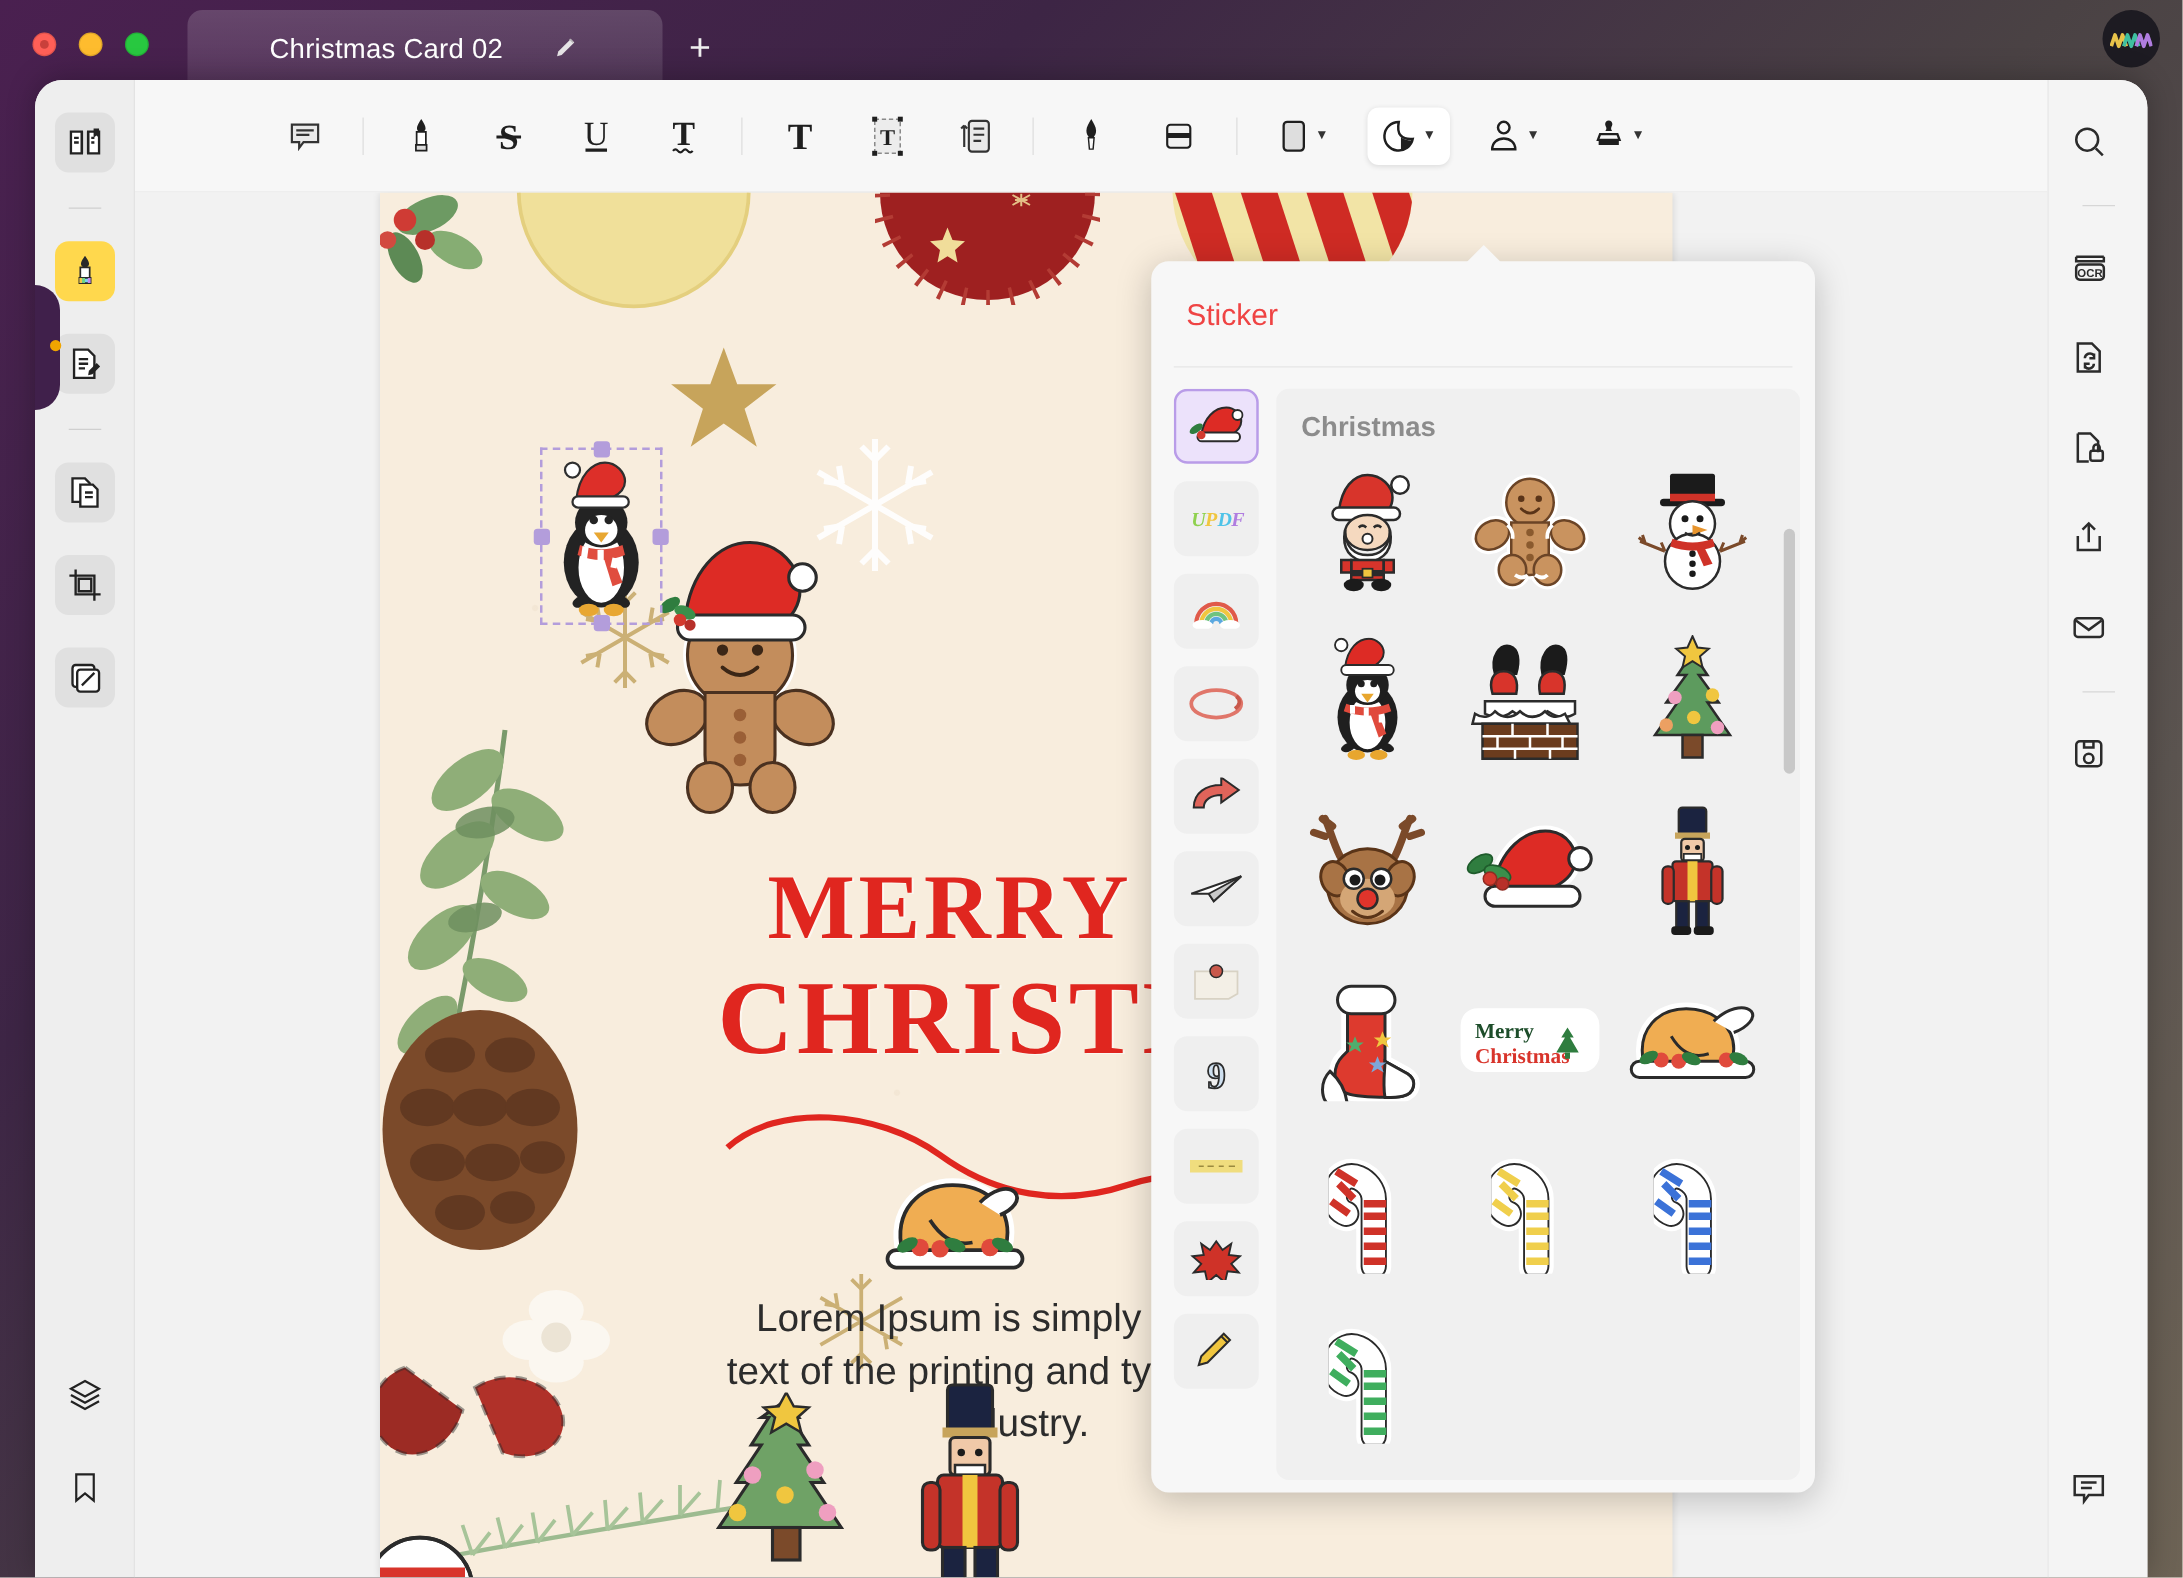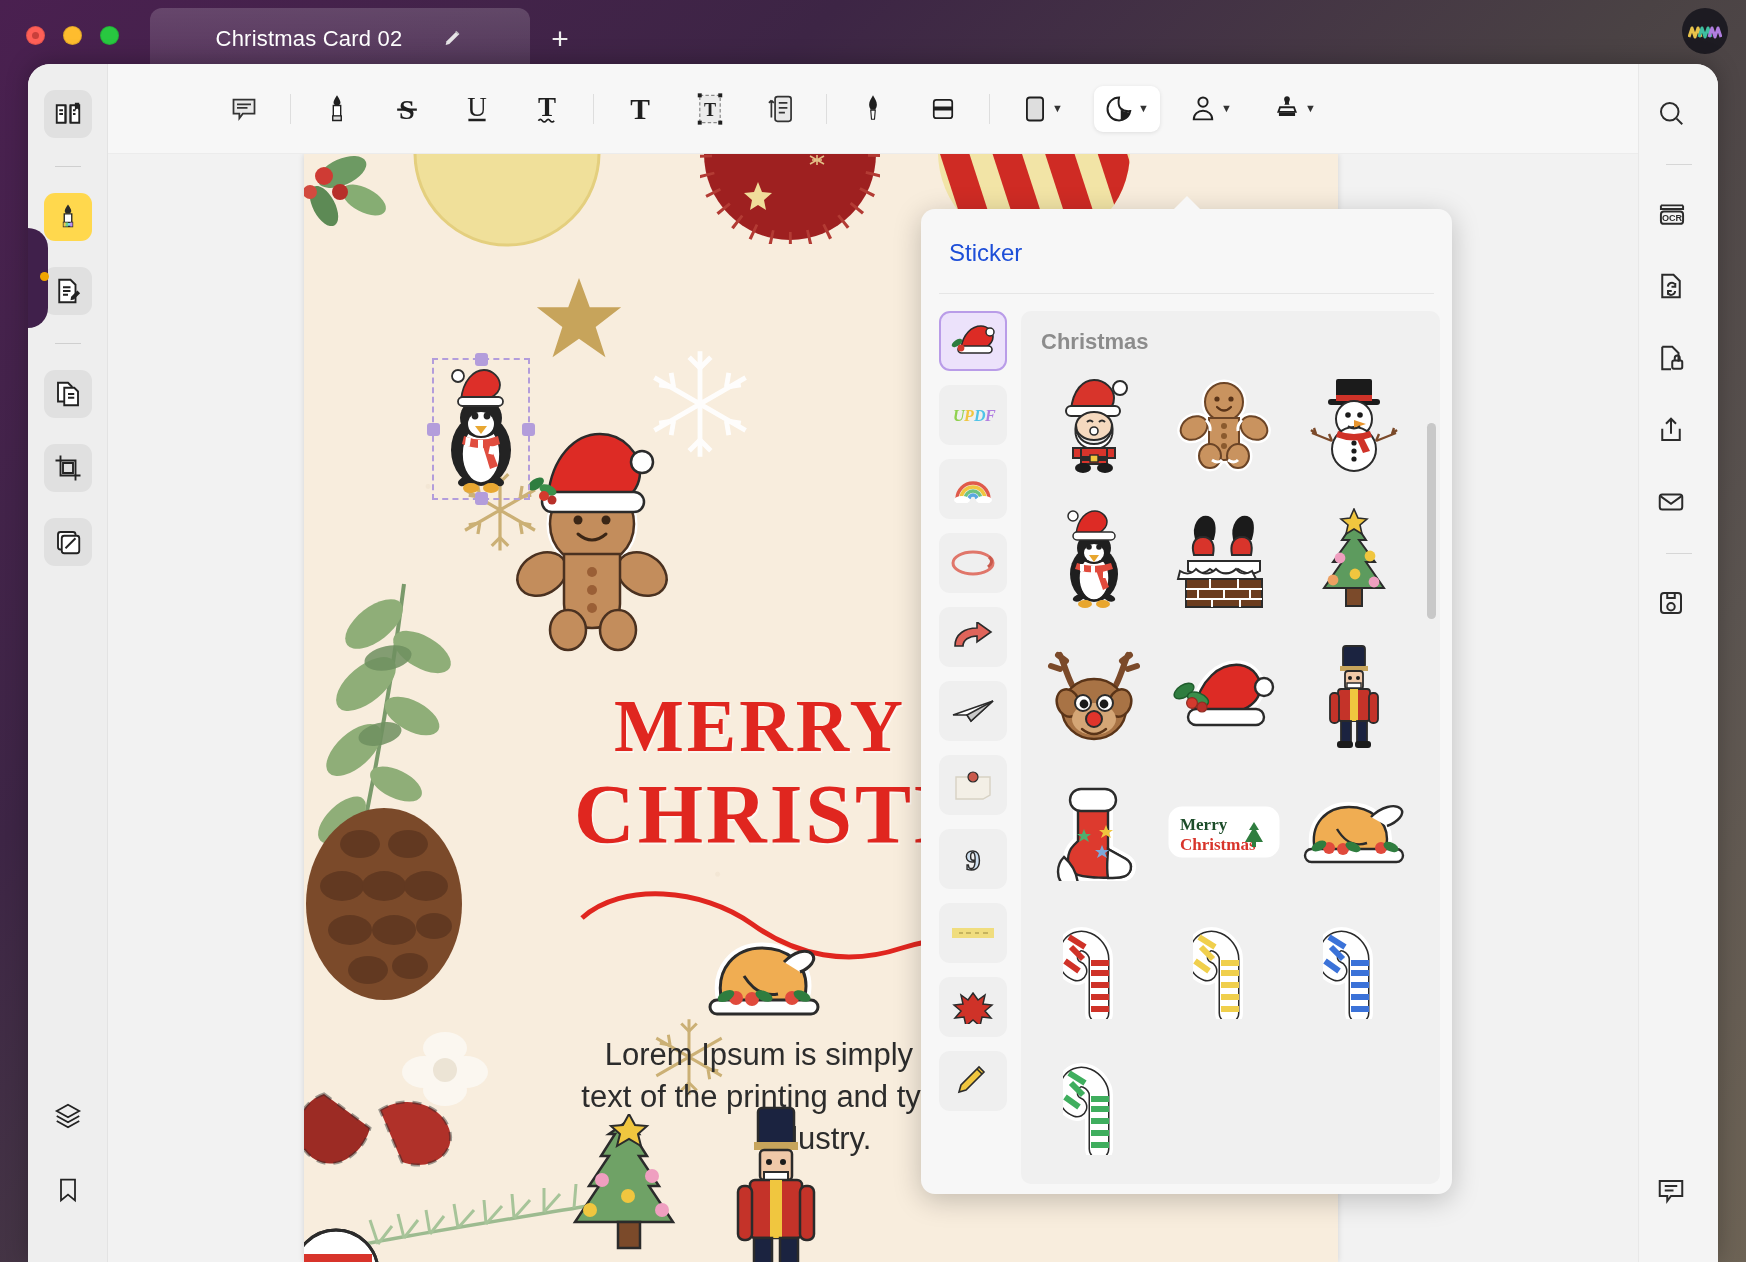--- a/index.html
+++ b/index.html
@@ -192,21 +192,21 @@
   }
   #panel-arrow {
     position: absolute; left: 1144px; top: 132px;
     width: 0; height: 0; z-index: 61;
     border-left: 15px solid transparent;
     border-right: 15px solid transparent;
     border-bottom: 15px solid #f7f7f7;
   }
   #panel-title {
     position: absolute; left: 28px; top: 30px;
-    font-size: 24px; color: #1d4ed8; font-weight: 500;
+    font-size: 24px; color: #ef4444; font-weight: 500;
   }
   #panel-rule {
     position: absolute; left: 18px; right: 18px; top: 84px; height: 1px; background: #e6e6e6;
   }
   #cat-rail {
     position: absolute; left: 18px; top: 102px; width: 72px; bottom: 8px;
     display: flex; flex-direction: column; gap: 14px; overflow: hidden;
   }
   .cat-btn {
     width: 68px; height: 60px; border-radius: 11px;

